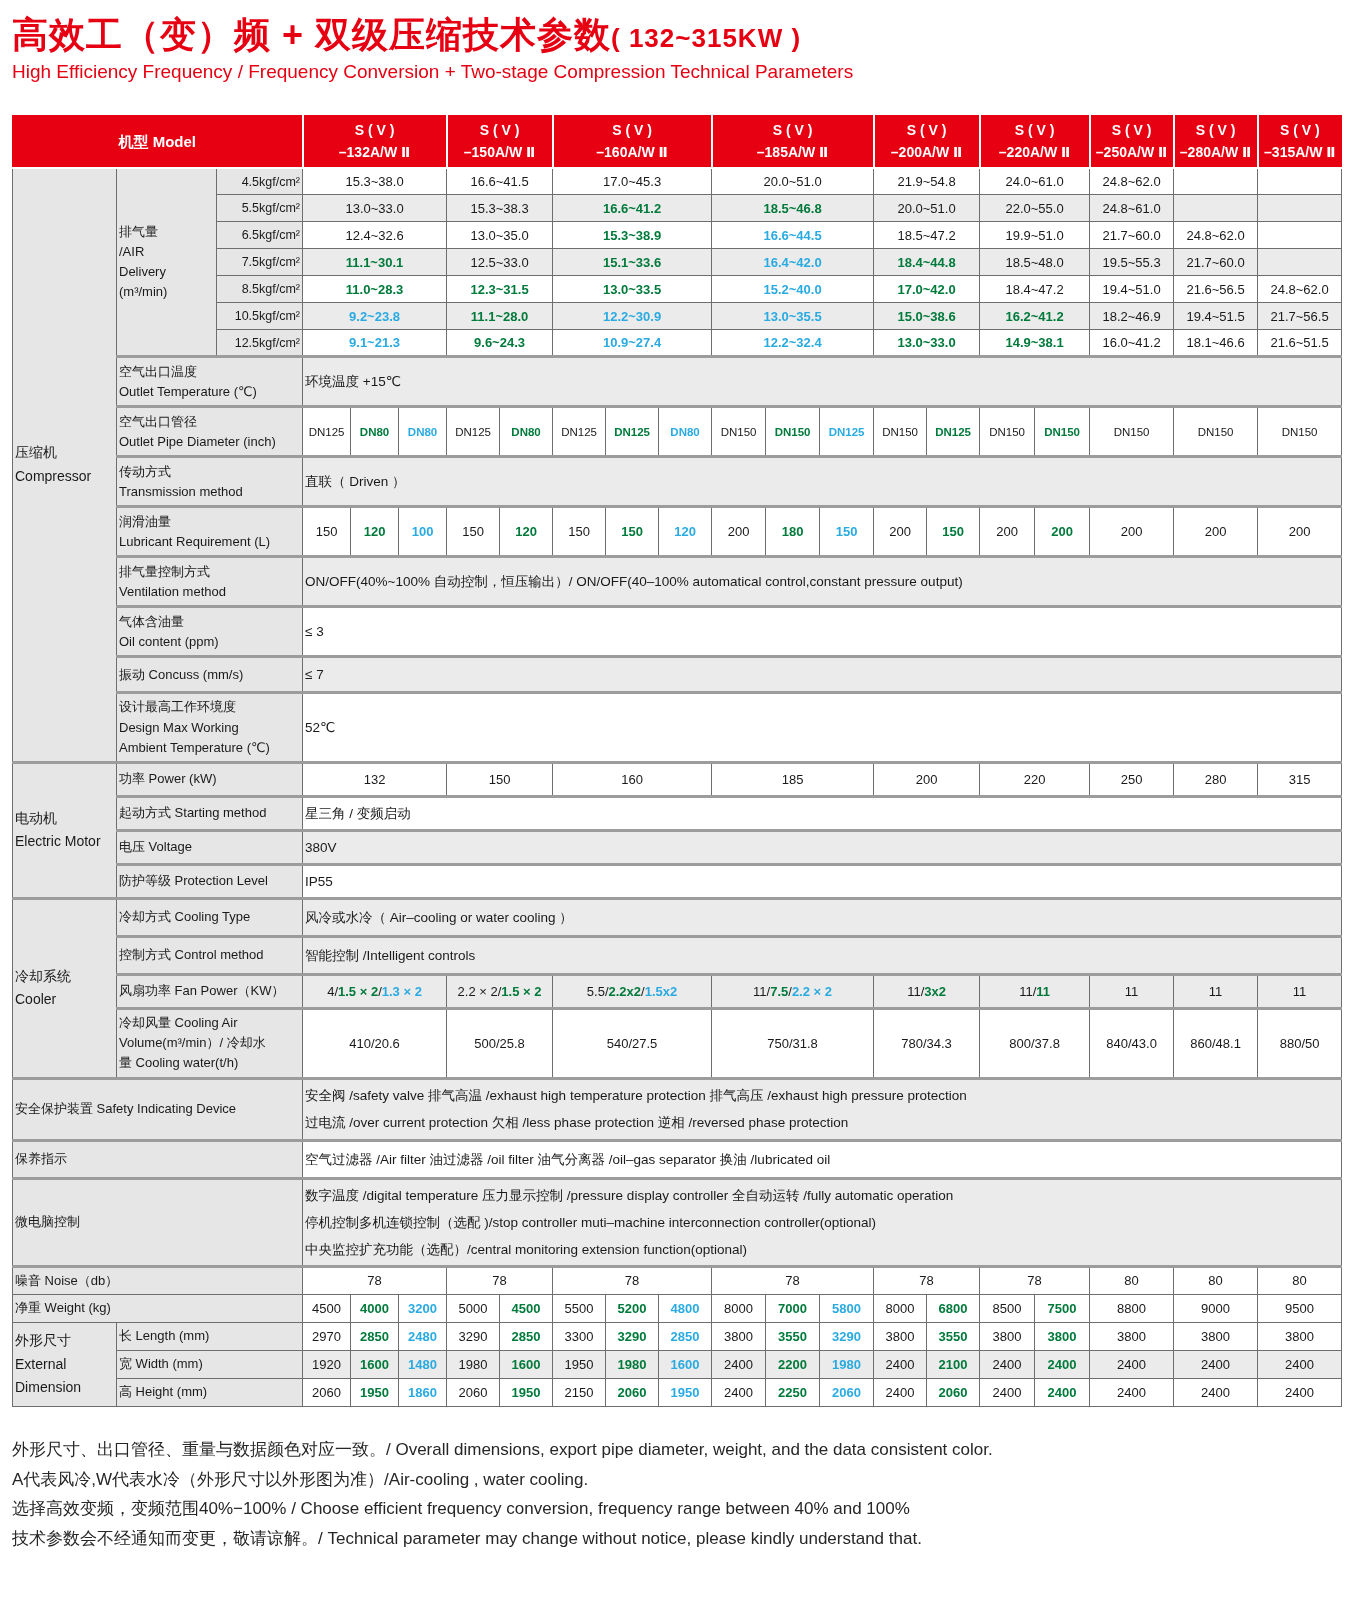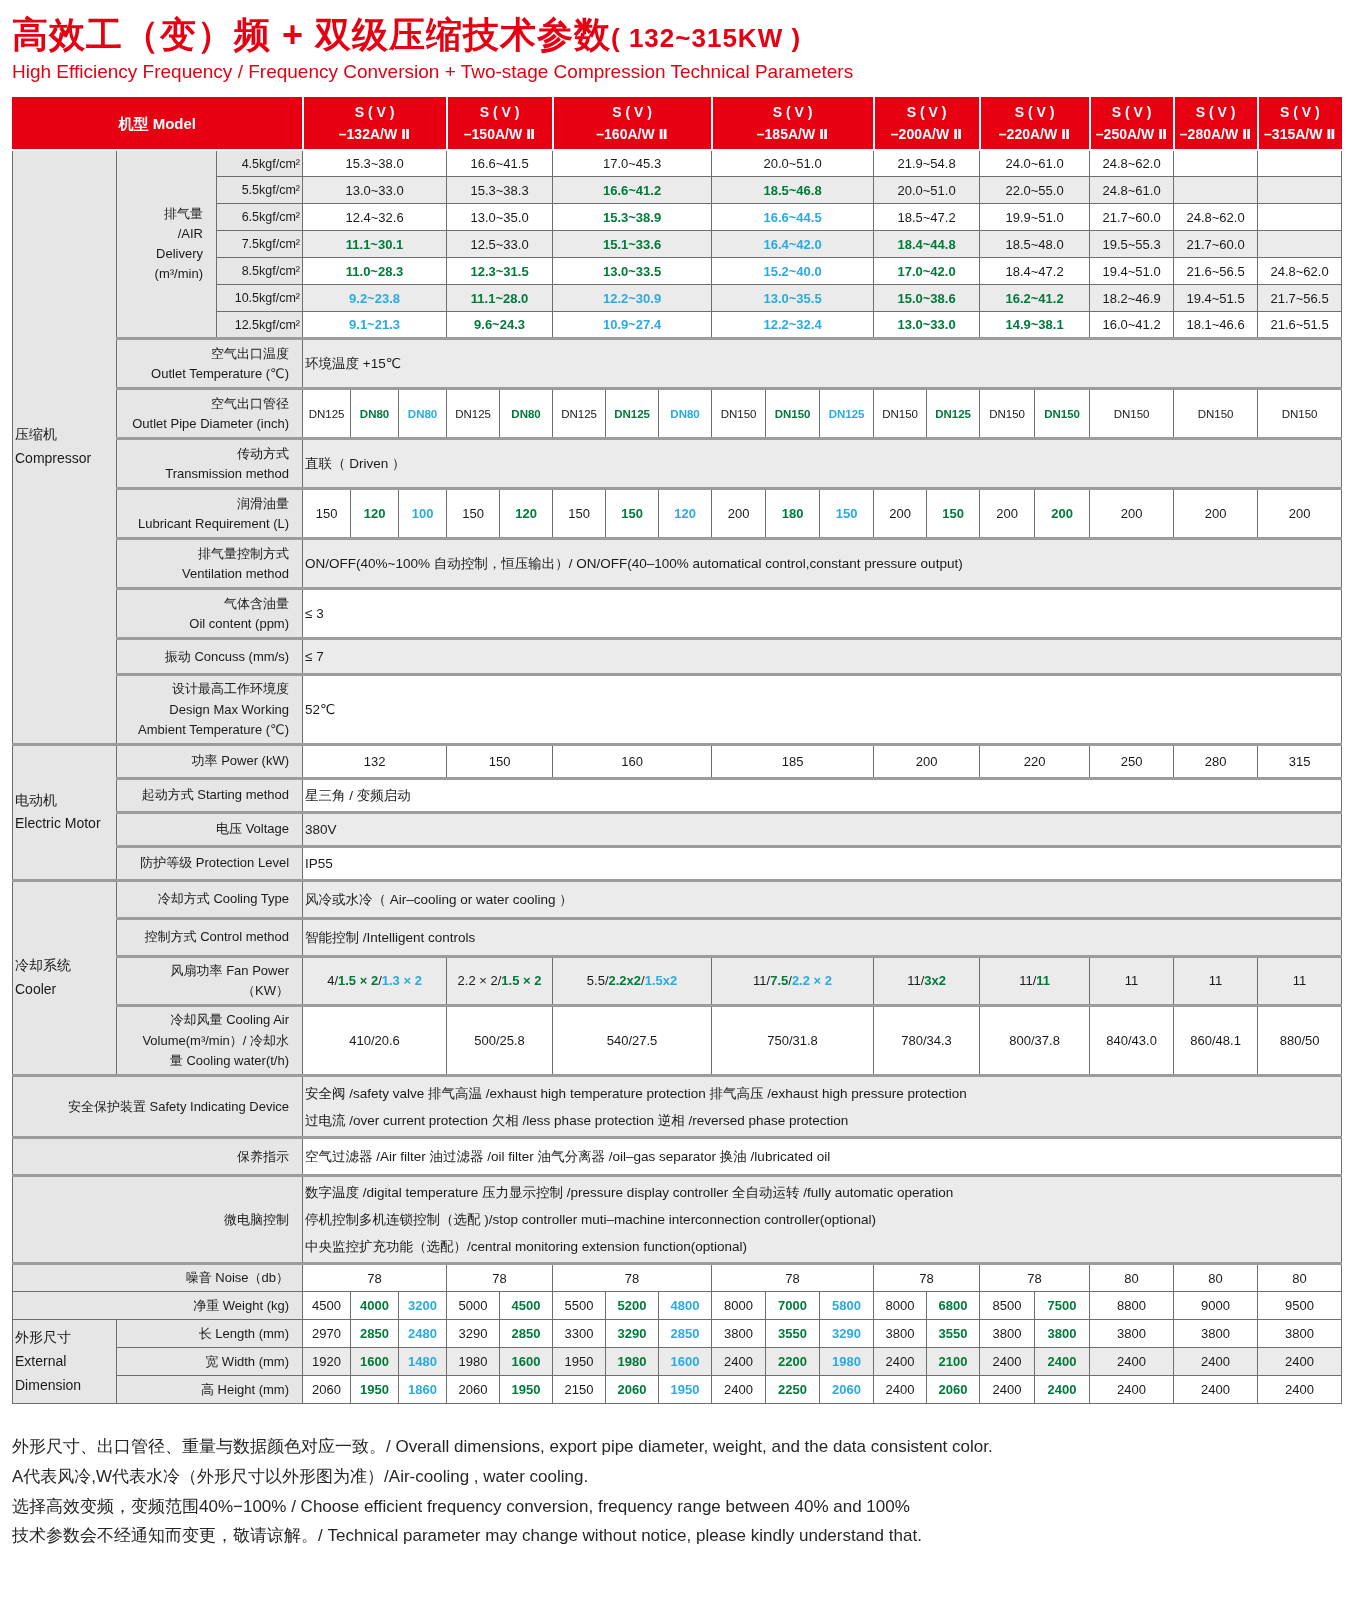--- a/index.html
+++ b/index.html
@@ -3,32 +3,32 @@
 <meta charset="utf-8">
 <style>
   :root{ --red:#e60012; --green:#007a3b; --blue:#29abe2; --thin:#6e6e6e; --thick:#9c9c9c; }
   *{box-sizing:border-box;}
   body{
     margin:0; padding:14px 12px; width:1358px; background:#fff;
     font-family:"Liberation Sans","DejaVu Sans",sans-serif; color:#1a1a1a;
   }
   .title-zh{ color:var(--red); font-size:36px; font-weight:bold; letter-spacing:1px; line-height:1.15;}
   .title-range{ font-size:26px; font-weight:bold;}
-  .subtitle{ color:var(--red); font-size:19px; margin-top:6px; margin-bottom:14px; font-weight:500;}
+  .subtitle{ color:var(--red); font-size:19px; margin-top:6px; margin-bottom:32px; font-weight:500;}
   table{ border-collapse:collapse; table-layout:fixed; width:1330px; }
   col.L1{width:104px} col.L2{width:100px} col.L3{width:86px}
   td,th{ border:1px solid var(--thin); padding:0 2px; overflow:hidden; }
   thead th{
     background:var(--red); color:#fff; font-size:14px; font-weight:bold;
     height:52px; white-space:pre-line; line-height:1.55; border:1px solid var(--red);
     border-left:2px solid #fff; border-bottom:2px solid #fff;
   }
   thead th:first-child{ border-left:1px solid var(--red); font-size:15px;}
   td.group{ background:#e6e6e6; text-align:left; font-size:14px; white-space:pre-line; line-height:1.7;}
-  td.rlabel{ background:#e6e6e6; text-align:right; font-size:13px; white-space:pre-line; line-height:1.55; padding:3px 13px;}
+  td.rlabel{ background:#e6e6e6; text-align:left; font-size:13px; white-space:pre-line; line-height:1.55; padding:3px 2px;}
   td.slabel{ background:#e6e6e6; text-align:right; font-size:12.5px;}
   td.v{ text-align:center; font-size:13px; }
   tr.air td{ height:27px; }
   tr.air td.v{ font-size:13px; }
   td.wide{ text-align:left; font-size:13.5px; white-space:pre-line; line-height:2.0;}
   tr.w td.v, tr.w td.wide{ background:#fff; }
   tr.gy td.v, tr.gy td.wide{ background:#ebebeb; }
   tr.tk td{ border-top:3px solid var(--thick); }
   tr.pipe td.v{ font-size:11.5px; padding:0 1px;margin-left:27px;}
   .g{ color:var(--green); font-weight:bold; }

